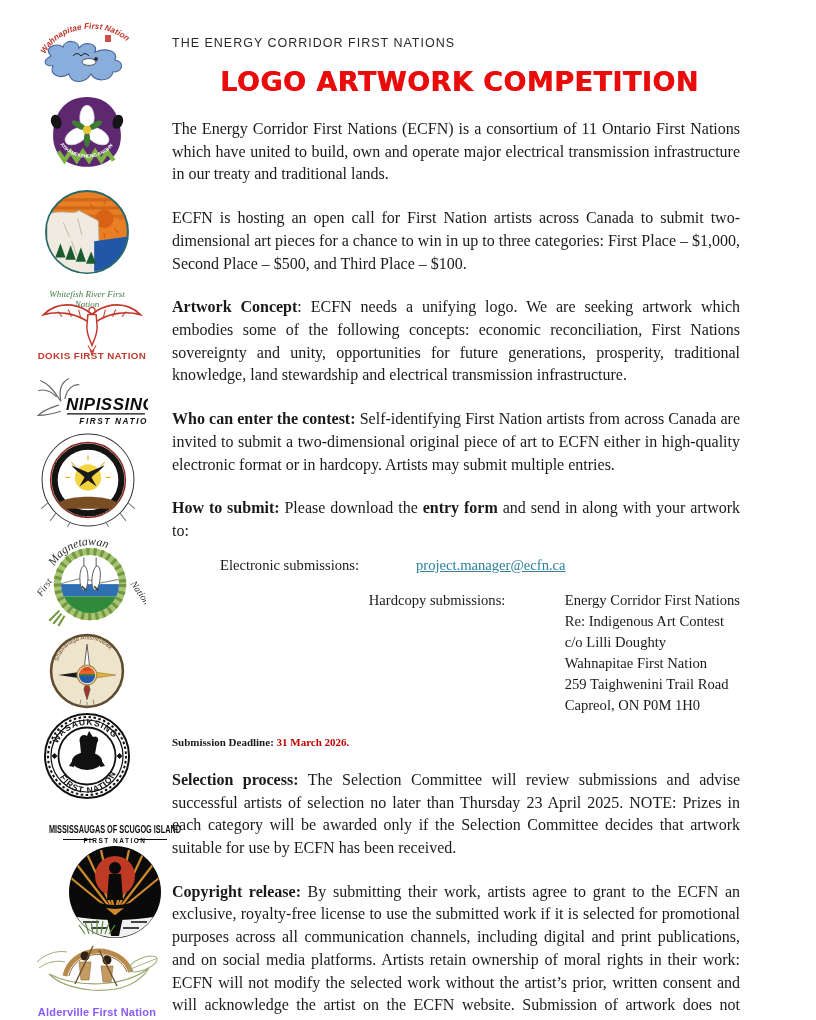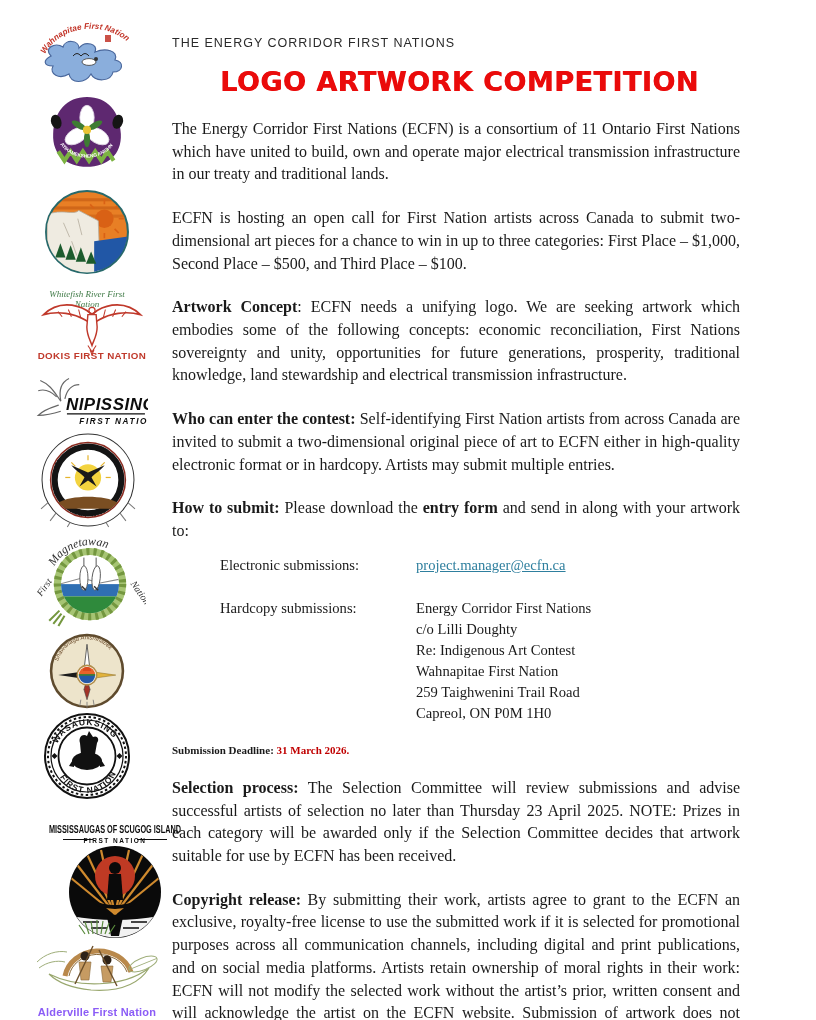--- a/index.html
+++ b/index.html
@@ -320,26 +320,26 @@
 
   <p class="body"><b>Who can enter the contest:</b><span> Self-identifying First Nation artists from across Canada are invited to submit a two-dimensional original piece of art to ECFN either in high-quality electronic format or in hardcopy.  Artists may submit multiple entries.</span></p>
 
   <p class="body"><b>How to submit:</b><span>  Please download the </span><b>entry form</b><span> and send in along with your artwork to:</span></p>
 
   <div class="submit-row">
     <div class="submit-label">Electronic submissions:</div>
     <a class="email-link" href="#">project.manager@ecfn.ca</a>
   </div>
 
-  <div class="submit-row" style="margin-top:22px;">
+  <div class="submit-row" style="margin-top:14px;justify-content:flex-end;">
     <div class="submit-label">Hardcopy submissions:</div>
     <div class="address">
       <div>Energy Corridor First Nations</div>
+      <div>Re: Indigenous Art Contest</div>
       <div>c/o Lilli Doughty</div>
-      <div>Re: Indigenous Art Contest</div>
       <div>Wahnapitae First Nation</div>
       <div>259 Taighwenini Trail Road</div>
       <div>Capreol, ON P0M 1H0</div>
     </div>
   </div>
 
   <div class="deadline"><span>Submission Deadline</span><span>:  </span><span class="date">31 March 2026.</span></div>
 
   <p class="body"><b>Selection process:</b><span> The Selection Committee will review submissions and advise successful artists of selection no later than Thursday 23 April 2025.  NOTE:  Prizes in each category will be awarded only if the Selection Committee decides that artwork suitable for use by ECFN has been received.</span></p>
 

